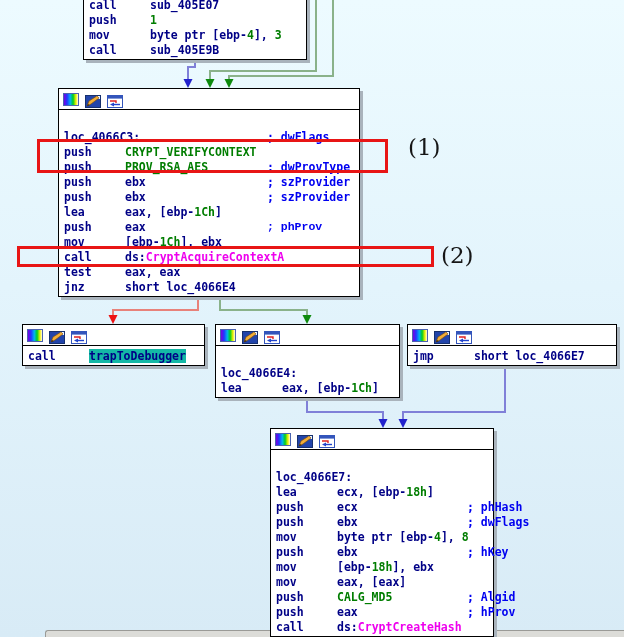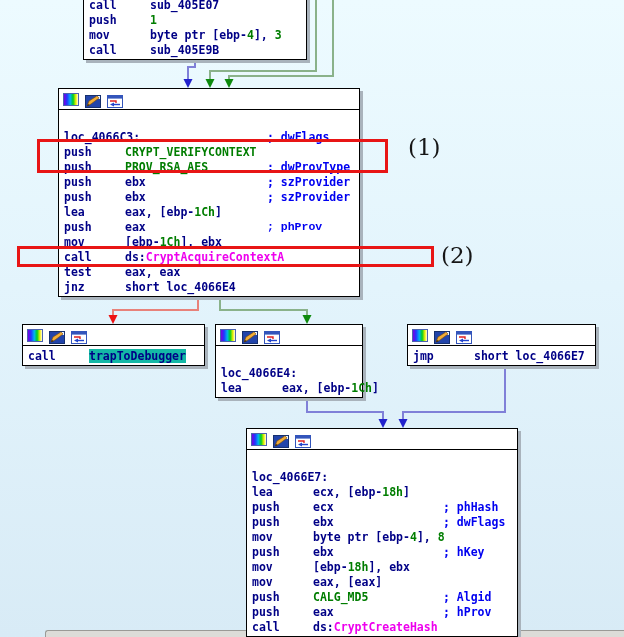--- a/index.html
+++ b/index.html
@@ -135,21 +135,21 @@
               <rect x="1" y="1" width="14" height="2.6" fill="#3355bb"></rect>
               <polyline points="3,6 9,6 9,8" fill="none" stroke="#dd2222" stroke-width="1.4"></polyline>
               <line x1="13" y1="9.5" x2="6" y2="9.5" stroke="#2244cc" stroke-width="1.4"></line>
               <polygon points="3,9.5 7,7.5 7,11.5" fill="#2244cc"></polygon>
             </svg></span>
         </div>
         <div class="content" style="padding-top: 2px;">
           <div class="line"><span class="mn">call</span><span class="ops"><span class="t-h">trapToDebugger</span></span></div>
         </div>
       </div>
-      <div class="block" style="left: 215px; top: 324px; width: 148px;">
+      <div class="block" style="left: 215px; top: 324px; width: 185px;">
         <div class="titlebar">
           <span class="icon">
             <span class="ic-colors" style="display:block"></span>
           </span>
           <span class="icon"><svg width="16" height="13" viewBox="0 0 16 13">
               <rect x="0.5" y="0.5" width="15" height="12" fill="#2244aa" stroke="#16306e"></rect>
               <rect x="11" y="1" width="4" height="3" fill="#e9f2ff"></rect>
               <polygon points="2,11 4,6 12,1 14,3 6,9" fill="#f2ad38" stroke="#7a4a00" stroke-width="0.6"></polygon>
               <polygon points="2,11 4.6,10.4 3,8.8" fill="#3a2a10"></polygon>
             </svg></span>
@@ -160,21 +160,21 @@
               <line x1="13" y1="9.5" x2="6" y2="9.5" stroke="#2244cc" stroke-width="1.4"></line>
               <polygon points="3,9.5 7,7.5 7,11.5" fill="#2244cc"></polygon>
             </svg></span>
         </div>
         <div class="content" style="padding-top: 4px;">
           <div class="line"></div>
           <div class="line"><span class="lb">loc_4066E4:</span></div>
           <div class="line"><span class="mn">lea</span><span class="ops"><span>eax, [ebp-</span><span class="t-c">1Ch</span><span>]</span></span></div>
         </div>
       </div>
-      <div class="block" style="left: 407px; top: 324px; width: 189px;">
+      <div class="block" style="left: 407px; top: 324px; width: 210px;">
         <div class="titlebar">
           <span class="icon">
             <span class="ic-colors" style="display:block"></span>
           </span>
           <span class="icon"><svg width="16" height="13" viewBox="0 0 16 13">
               <rect x="0.5" y="0.5" width="15" height="12" fill="#2244aa" stroke="#16306e"></rect>
               <rect x="11" y="1" width="4" height="3" fill="#e9f2ff"></rect>
               <polygon points="2,11 4,6 12,1 14,3 6,9" fill="#f2ad38" stroke="#7a4a00" stroke-width="0.6"></polygon>
               <polygon points="2,11 4.6,10.4 3,8.8" fill="#3a2a10"></polygon>
             </svg></span>
@@ -183,21 +183,21 @@
               <rect x="1" y="1" width="14" height="2.6" fill="#3355bb"></rect>
               <polyline points="3,6 9,6 9,8" fill="none" stroke="#dd2222" stroke-width="1.4"></polyline>
               <line x1="13" y1="9.5" x2="6" y2="9.5" stroke="#2244cc" stroke-width="1.4"></line>
               <polygon points="3,9.5 7,7.5 7,11.5" fill="#2244cc"></polygon>
             </svg></span>
         </div>
         <div class="content" style="padding-top: 2px;">
           <div class="line"><span class="mn">jmp</span><span class="ops"><span>short loc_4066E7</span></span></div>
         </div>
       </div>
-      <div class="block" style="left: 246px; top: 428px; width: 272px;">
+      <div class="block" style="left: 270px; top: 428px; width: 224px;">
         <div class="titlebar">
           <span class="icon">
             <span class="ic-colors" style="display:block"></span>
           </span>
           <span class="icon"><svg width="16" height="13" viewBox="0 0 16 13">
               <rect x="0.5" y="0.5" width="15" height="12" fill="#2244aa" stroke="#16306e"></rect>
               <rect x="11" y="1" width="4" height="3" fill="#e9f2ff"></rect>
               <polygon points="2,11 4,6 12,1 14,3 6,9" fill="#f2ad38" stroke="#7a4a00" stroke-width="0.6"></polygon>
               <polygon points="2,11 4.6,10.4 3,8.8" fill="#3a2a10"></polygon>
             </svg></span>

